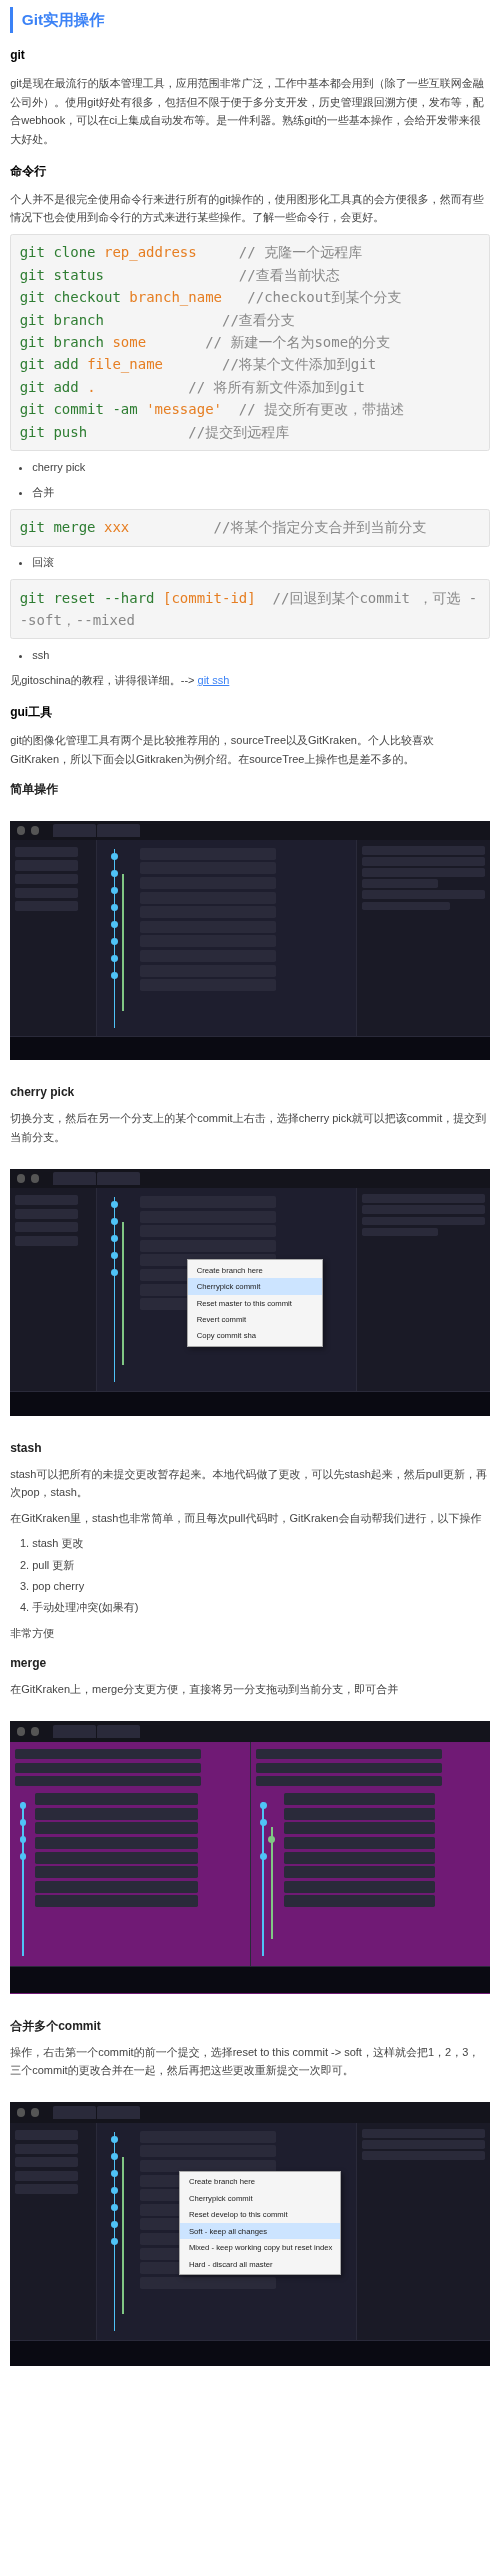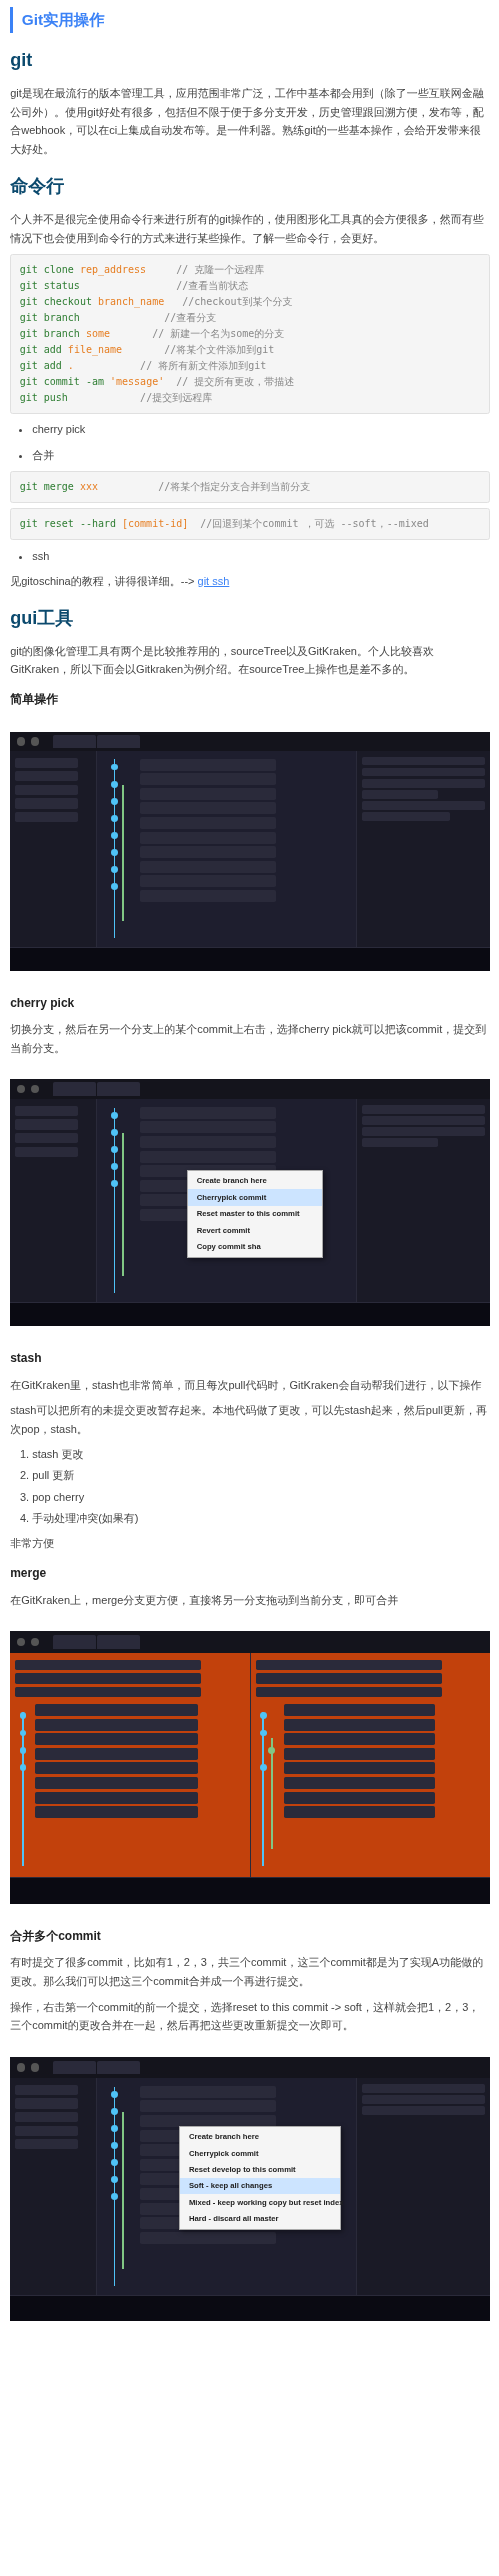--- a/index.html
+++ b/index.html
@@ -1,32 +1,32 @@
 <!DOCTYPE html>
 <html style="font-size:13.6px"><head>
 <meta charset="utf-8">
 <style>
 * { margin: 0; padding: 0; box-sizing: border-box; }
 body { font-family: -apple-system, "Microsoft YaHei", Arial, sans-serif; width: 500px; background: #fff; color: #333; font-size: 11px; line-height: 1.7; }
 .container { padding: 6.8px 10.2px; }
 .title-bar { border-left: 3.4px solid #3b82f6; padding-left: 8.5px; margin-bottom: 12px; }
 .title-bar h1 { font-size: 15.4px; color: #3b82f6; font-weight: 600; }
-h2 { font-size: 18px; font-weight: 700; margin: 12px 0 8.5px; color: #0c4a6e; }
+h2 { font-size: 12px; font-weight: 700; margin: 12px 0 8.5px; color: #000000; }
 h3 { font-size: 12px; font-weight: 700; margin: 10.2px 0 6.8px; color: #222; }
 p { margin: 6.8px 0; color: #444; }
 ul { list-style: disc; padding-left: 22px; margin: 6.8px 0; }
 ol { list-style: decimal; padding-left: 22px; margin: 6.8px 0; }
 li { margin: 2.6px 0; color: #444; }
-.code-block { background: #f5f5f5; border: 0.9px solid #e0e0e0; border-radius: 2.6px; padding: 6.8px 8.5px; margin: 5.1px 0; font-family: Consolas, Monaco, monospace; font-size: 10px; line-height: 1.6; white-space: pre-wrap; }
+.code-block { background: #f5f5f5; border: 0.9px solid #e0e0e0; border-radius: 2.6px; padding: 6.8px 8.5px; margin: 5.1px 0; font-family: Consolas, Monaco, monospace; font-size: 14px; line-height: 1.6; white-space: pre-wrap; }
 .code-inline { font-family: Consolas, Monaco, monospace; }
 .c-green { color: #2e7d32; }
 .c-gray { color: #888; }
 .c-orange { color: #e67e22; }
 .link { color: #3b82f6; text-decoration: underline; }
-.screenshot { background: #c2410c; width: 100%; margin: 22px 0; position: relative; overflow: hidden; font-weight: bold; }
+.screenshot { background: #701a75; width: 100%; margin: 22px 0; position: relative; overflow: hidden; }
 .ss1 { height: 239px; }
 .ss2 { height: 247px; }
 .ss3 { height: 273px; }
 .ss4 { height: 264px; }
 .ss-top { height: 8%; background: #14141c; display: flex; align-items: center; padding: 0 6.8px; gap: 5.1px; }
 .ss-dot { width: 8.5px; height: 8.5px; border-radius: 50%; background: #555; }
 .ss-tabs { display: flex; gap: 1.7px; margin-left: 8.5px; }
 .ss-tab { background: #2a2a3a; width: 43px; height: 13.6px; border-radius: 1.7px 1.7px 0 0; }
 .ss-body { display: flex; height: 82%; }
 .ss-left { width: 18%; background: #1a1a26; border-right: 0.9px solid #2a2a3a; padding: 3.4px; }
@@ -66,20 +66,23 @@
 
 <ul>
   <li>cherry pick</li>
 </ul>
 
 <ul>
   <li>合并</li>
 </ul>
 <div class="code-block" id="code-merge"><span class="c-green code-inline">git merge</span><span class="c-orange code-inline"> xxx</span><span class="c-gray code-inline">          //将某个指定分支合并到当前分支</span></div>
 
+<ul>
+  <li>回滚</li>
+</ul>
 <div class="code-block" id="code-reset"><span class="c-green code-inline">git reset --hard</span><span class="c-orange code-inline"> [commit-id]</span><span class="c-gray code-inline">  //回退到某个commit ，可选 --soft，--mixed</span></div>
 
 <ul>
   <li>ssh</li>
 </ul>
 <p><span>见gitoschina的教程，讲得很详细。--&gt; </span><span class="link">git ssh</span></p>
 
 <h2>gui工具</h2>
 <p>git的图像化管理工具有两个是比较推荐用的，sourceTree以及GitKraken。个人比较喜欢GitKraken，所以下面会以Gitkraken为例介绍。在sourceTree上操作也是差不多的。</p>
 
@@ -183,22 +186,22 @@
           <div class="ss-right-row"></div>
           <div class="ss-right-row"></div>
           <div class="ss-right-row"></div>
           <div class="ss-right-row" style="width:60%"></div>
         </div>
   </div>
   <div class="ss-bottom"></div>
 </div>
 
 <h3>stash</h3>
+<p>stash可以把所有的未提交更改暂存起来。本地代码做了更改，可以先stash起来，然后pull更新，再次pop，stash。</p>
 <p>在GitKraken里，stash也非常简单，而且每次pull代码时，GitKraken会自动帮我们进行，以下操作</p>
-<p>stash可以把所有的未提交更改暂存起来。本地代码做了更改，可以先stash起来，然后pull更新，再次pop，stash。</p>
 <ol>
   <li>stash 更改</li>
   <li>pull 更新</li>
   <li>pop cherry</li>
   <li>手动处理冲突(如果有)</li>
 </ol>
 <p>非常方便</p>
 
 <h3>merge</h3>
 <p>在GitKraken上，merge分支更方便，直接将另一分支拖动到当前分支，即可合并</p>
@@ -252,21 +255,20 @@
             <div class="ss-commit" style="margin-left:30px;width:65%"></div>
             <div class="ss-commit" style="margin-left:30px;width:65%"></div>
             <div class="ss-commit" style="margin-left:30px;width:65%"></div>
       </div>
     </div>
   </div>
   <div class="ss-bottom"></div>
 </div>
 
 <h3>合并多个commit</h3>
-<p>有时提交了很多commit，比如有1，2，3，共三个commit，这三个commit都是为了实现A功能做的更改。那么我们可以把这三个commit合并成一个再进行提交。</p>
 <p>操作，右击第一个commit的前一个提交，选择reset to this commit -&gt; soft，这样就会把1，2，3，三个commit的更改合并在一起，然后再把这些更改重新提交一次即可。</p>
 
 <div class="screenshot ss4">
   <div class="ss-top">
         <div class="ss-dot"></div>
         <div class="ss-dot"></div>
         <div class="ss-tabs">
           <div class="ss-tab"></div>
           <div class="ss-tab"></div>
         </div>

